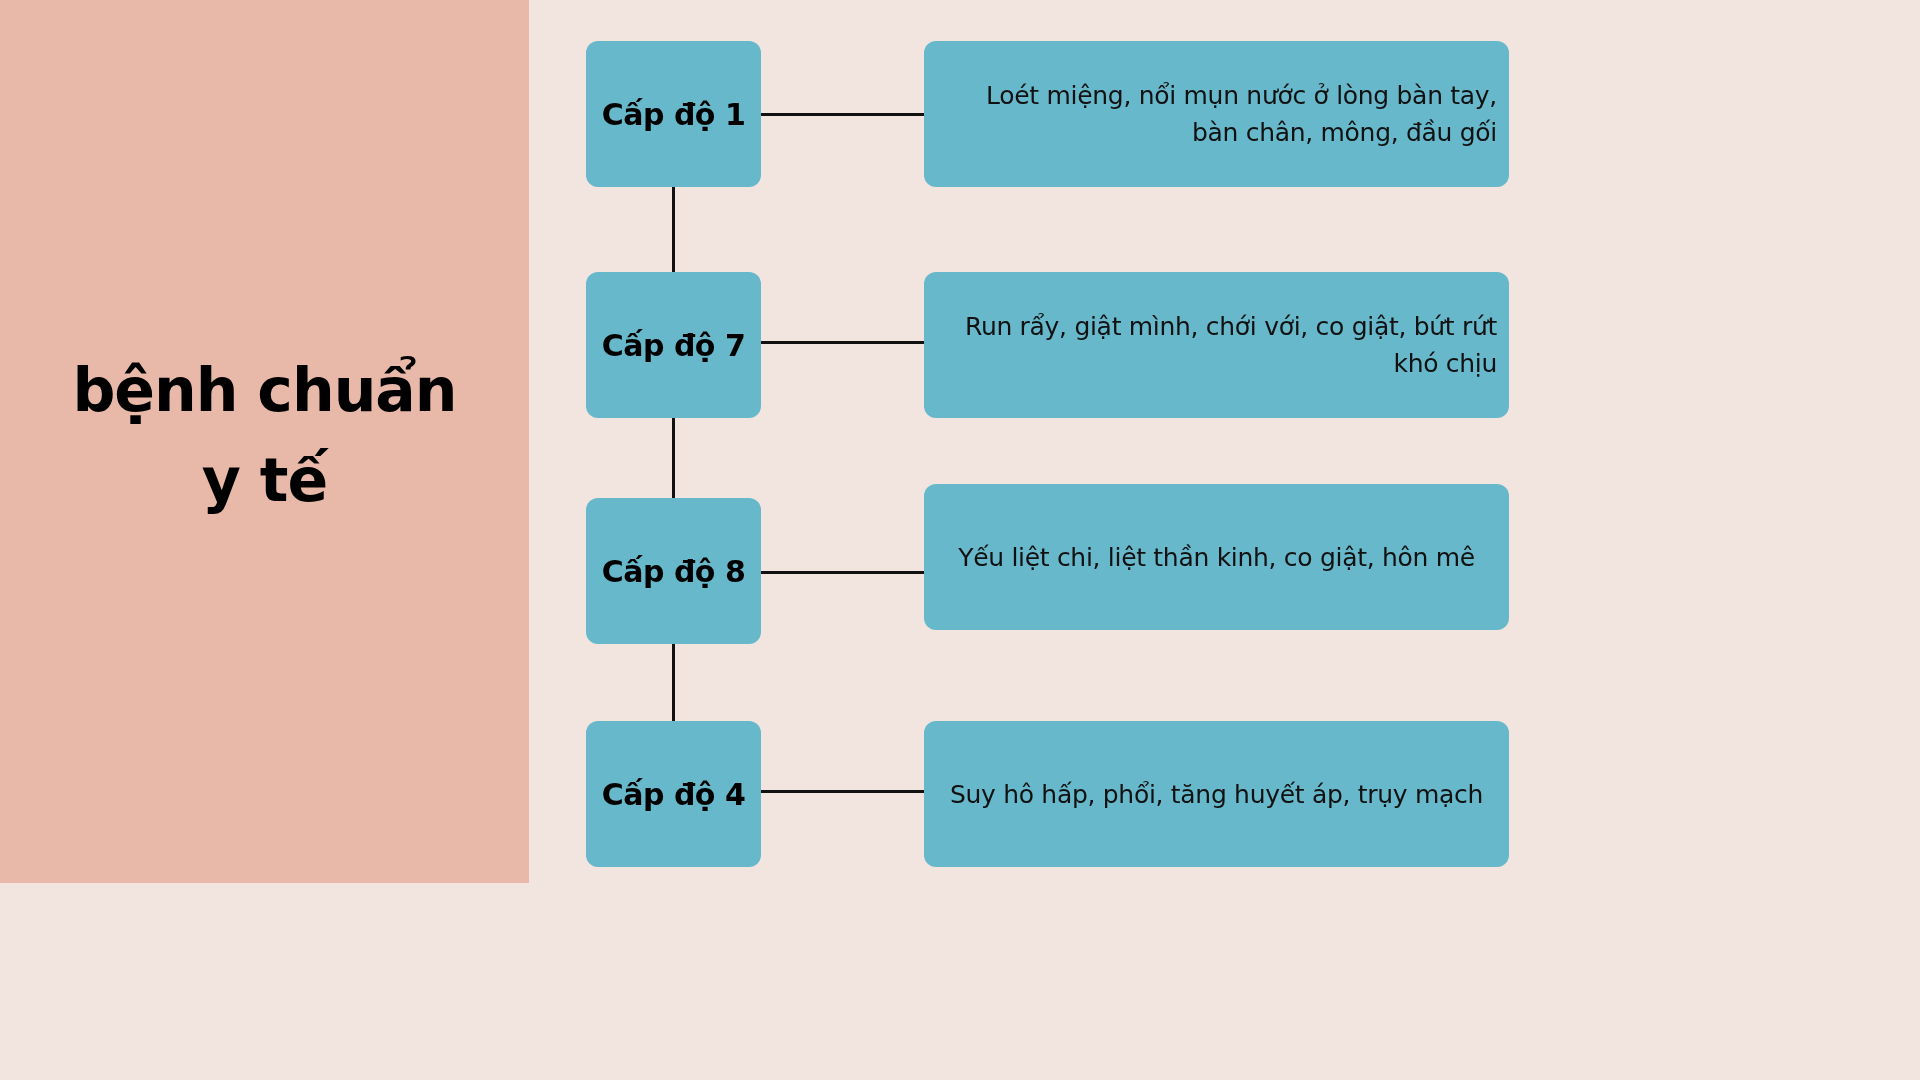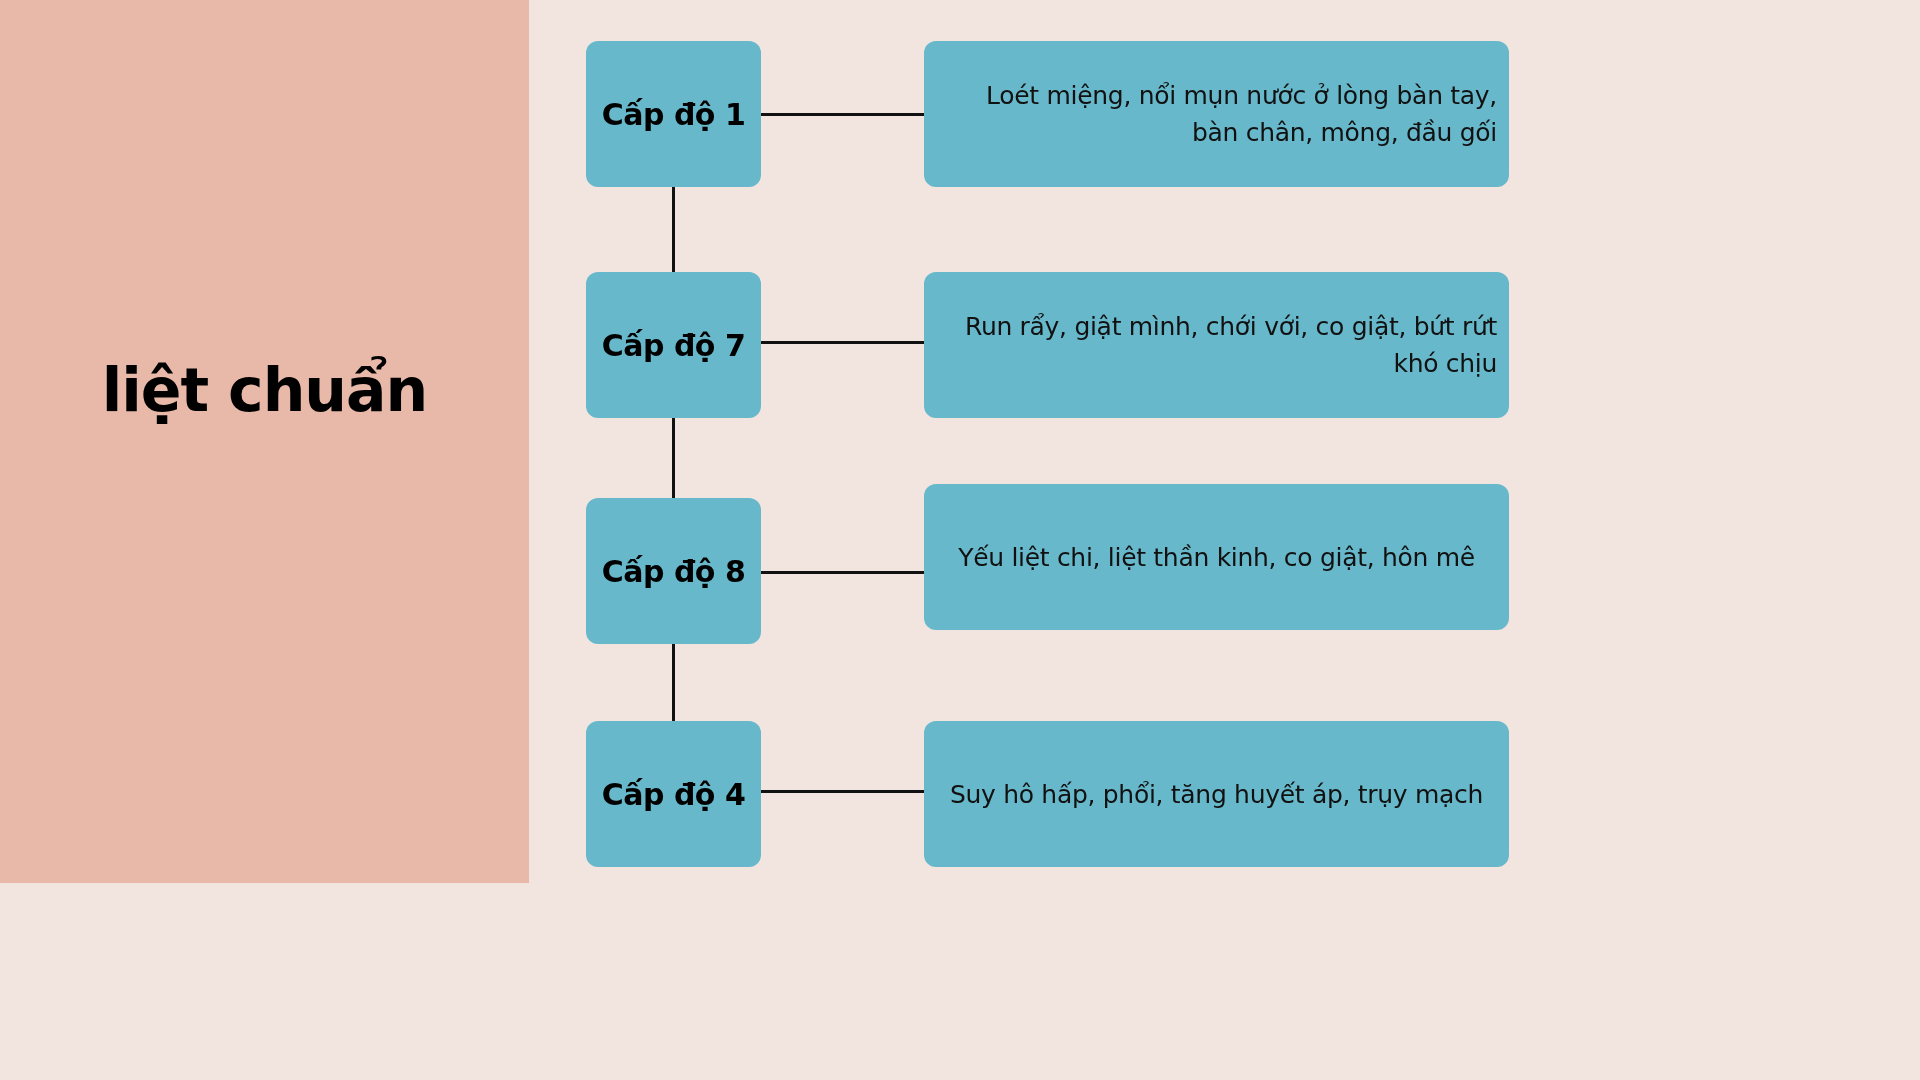--- a/index.html
+++ b/index.html
@@ -10,21 +10,22 @@
   .level-box { position:absolute; left:586px; width:175px; height:146px; background:#67b8cb; border-radius:12px; display:flex; align-items:center; justify-content:center; font-family:"DejaVu Sans", sans-serif; font-weight:bold; font-size:30px; color:#000; letter-spacing:-0.5px; }
   .desc-box { position:absolute; left:924px; width:585px; height:146px; background:#67b8cb; border-radius:12px; display:flex; align-items:center; justify-content:center; text-align:right; font-family:"DejaVu Sans", sans-serif; font-size:25px; line-height:37px; color:#111; padding:0 12px; box-sizing:border-box; letter-spacing:-0.3px; }
   .hline { position:absolute; left:761px; width:163px; height:3px; background:#111; }
   .vline { position:absolute; left:672px; width:3px; background:#111; }
 </style>
 </head>
 <body>
 
 <div class="left-panel">
   <div class="title">
-    <div>liệt chuẩn</div>
+    <div>bệnh chuẩn</div>
+    <div>y tế</div>
   </div>
 </div>
 
 <div class="right-panel"></div>
 
 <div class="vline" style="top:187px;height:85px;"></div>
 <div class="vline" style="top:418px;height:80px;"></div>
 <div class="vline" style="top:643px;height:78px;"></div>
 
 <div class="level-box" style="top:41px;">Cấp độ 1</div>

